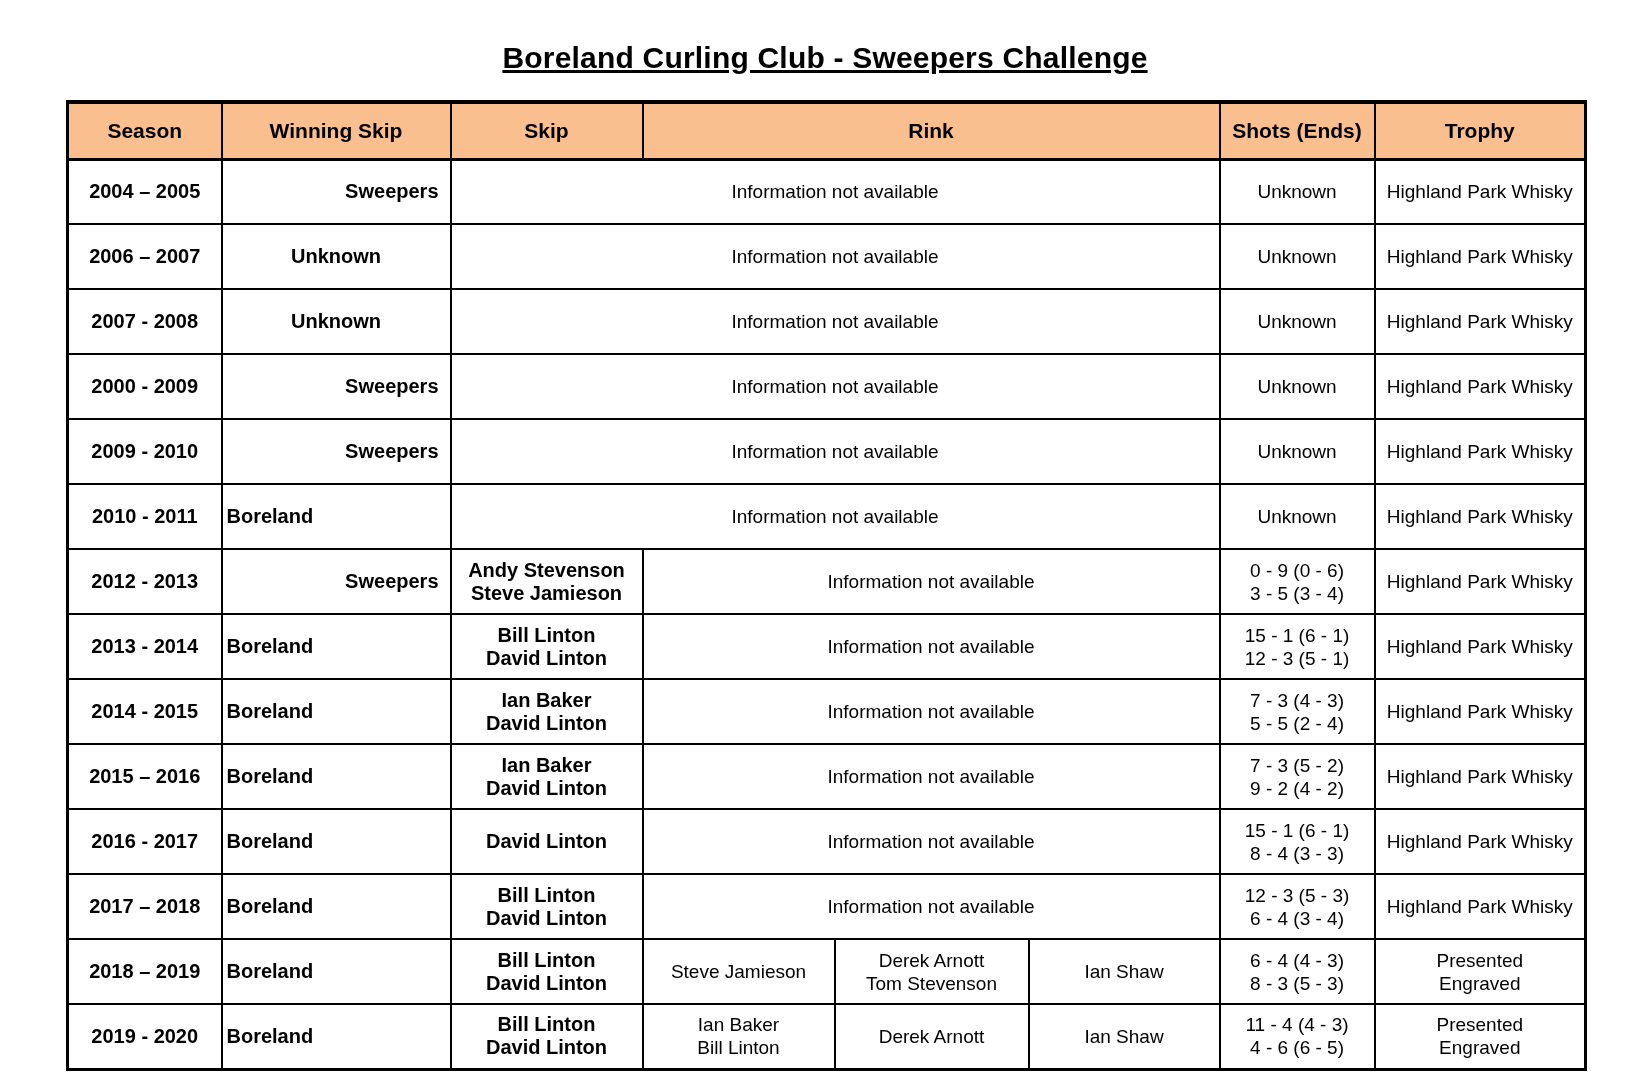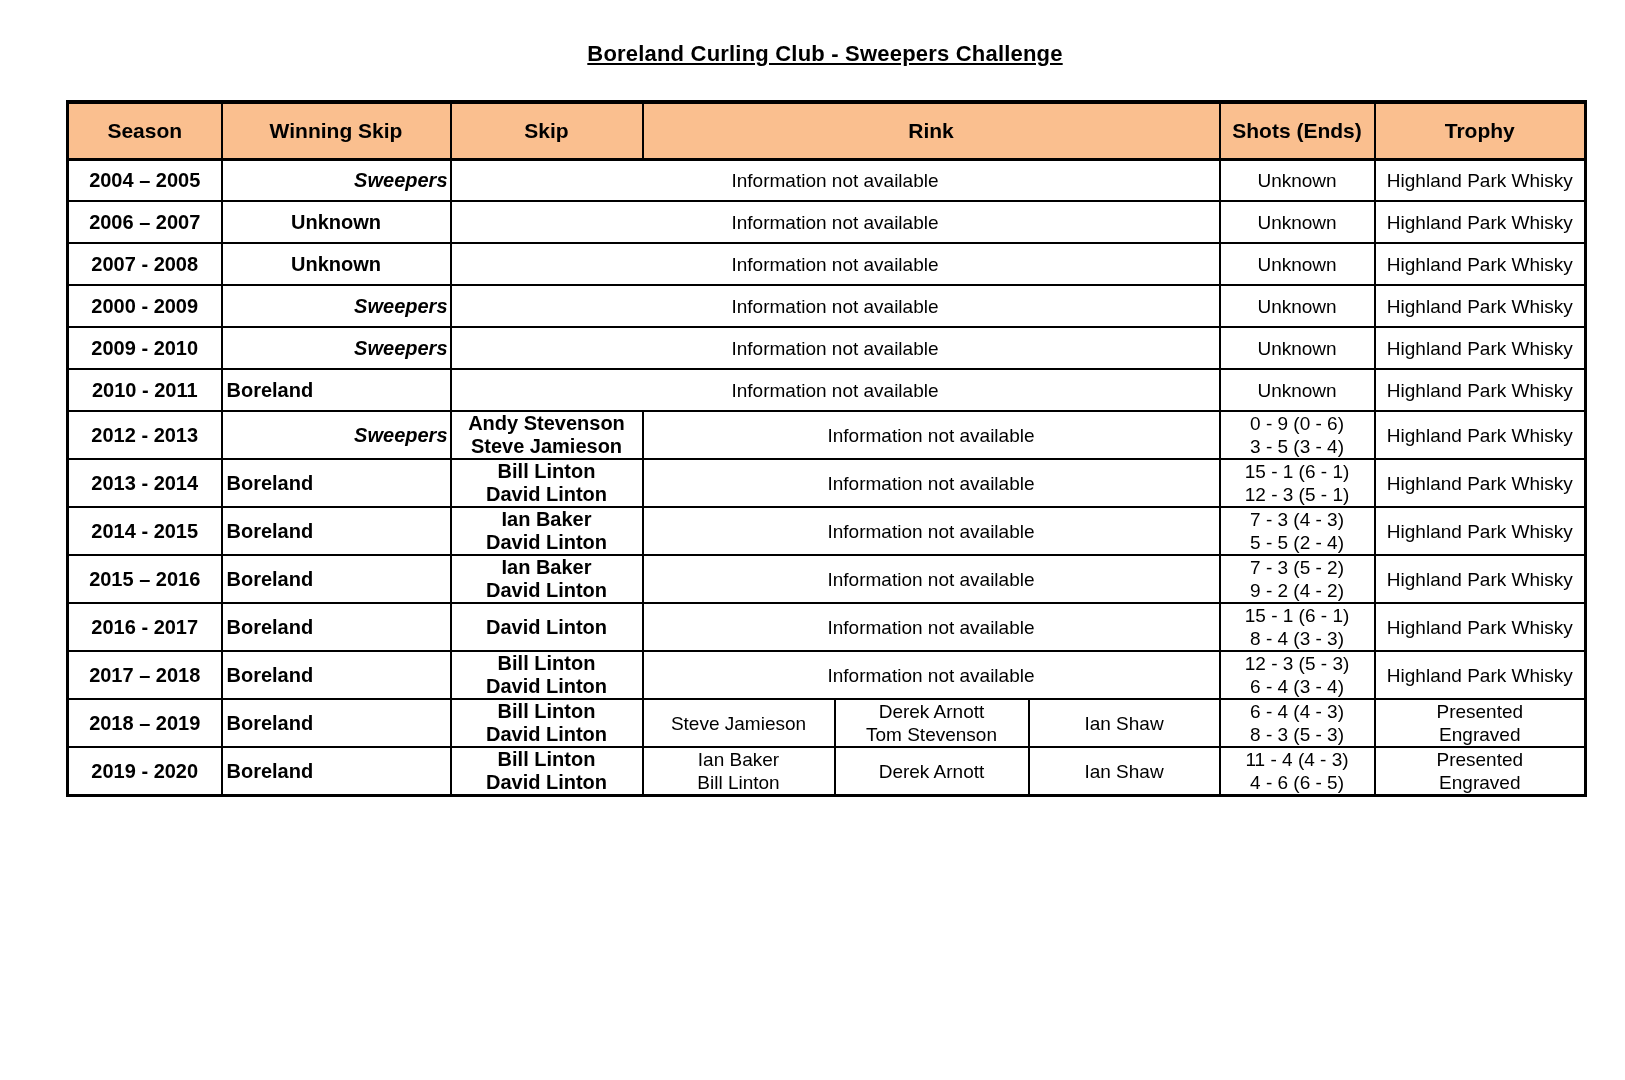--- a/index.html
+++ b/index.html
@@ -15,21 +15,21 @@
     font-family: "Liberation Sans", "DejaVu Sans", sans-serif;
     color: #000000;
     overflow: hidden;
   }
   .doc-title {
     position: absolute;
     top: 41px;
     left: 66px;
     width: 1518px;
     text-align: center;
-    font-size: 22px;
+    font-size: 30px;
     font-weight: bold;
     text-decoration: underline;
     letter-spacing: 0.2px;
   }
   table.results {
     position: absolute;
     left: 66px;
     top: 100px;
     width: 1518px;
     border-collapse: collapse;
@@ -39,35 +39,35 @@
   }
   table.results th,
   table.results td {
     border: 2px solid #000000;
     vertical-align: middle;
     text-align: center;
     padding: 0;
     overflow: hidden;
   }
   table.results thead tr { height: 57px; }
-  table.results tbody tr { height: 42px; margin-top: 8px; }
+  table.results tbody tr { height: 65px; margin-top: 8px; }
   table.results thead th {
     background: var(--header-bg, #FABF8F);
     font-size: 21px;
     font-weight: bold;
     border-bottom: 3px solid #000000;
     text-align: center;
   }
   th.th-skip, th.th-shots { border-left: 3px solid #000000; }
   td.col-shots { border-left: 3px solid #000000; }
   td.col-skip-merged, td.col-skip { border-left: 3px solid #000000; }
   td .line { line-height: 23px; }
   td.cell-bold { font-weight: bold; font-size: 20px; }
   td { font-size: 19px; }
-  td.col-club.club-right { text-align: right; padding-right: 2px; font-style: italic; }
+  td.col-club.club-right { text-align: right; padding-right: 11px; }
   td.col-club.club-left  { text-align: left;  padding-left: 4px; }
   td.col-club.club-center{ text-align: center; }
 </style>
 </head>
 <body>
 
 <div class="page">
 
   <div class="doc-title">Boreland Curling Club - Sweepers Challenge</div>
 

